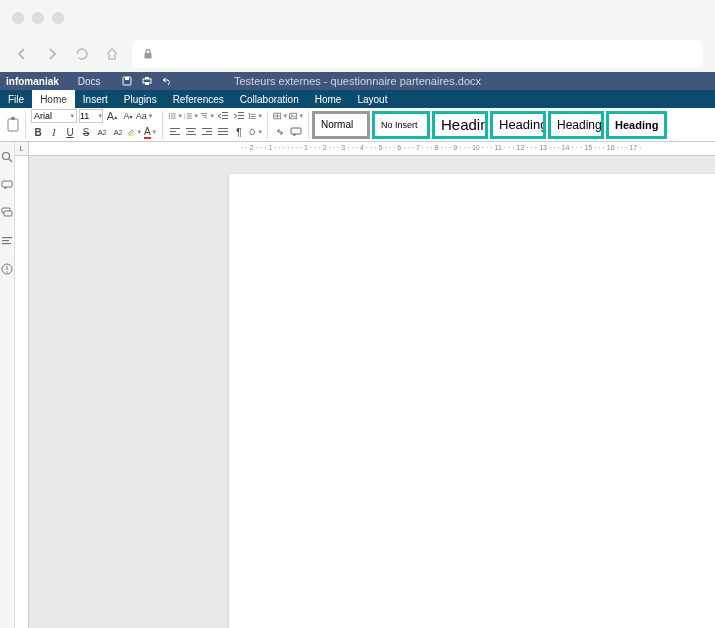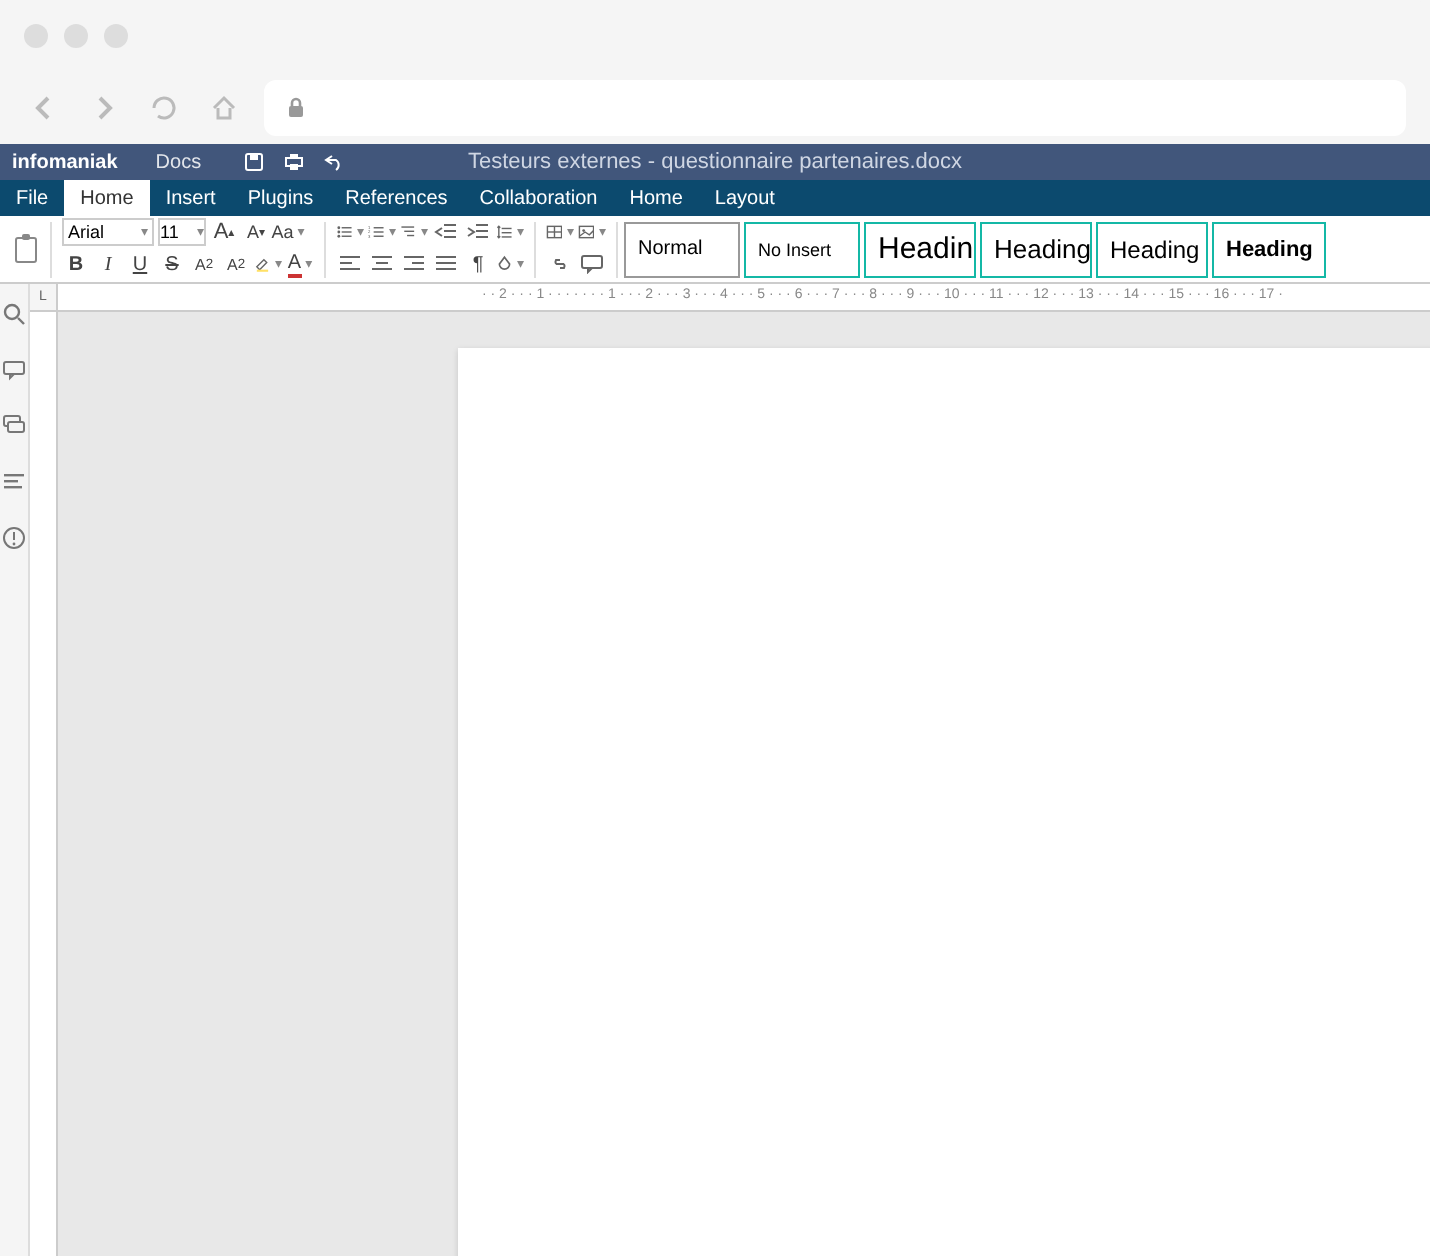--- a/index.html
+++ b/index.html
@@ -148,21 +148,21 @@
   width: 14px;
   height: 14px;
   display: flex;
   align-items: center;
   justify-content: center;
   font-size: 10px;
   color: #444;
 }
 .chev { font-size: 7px; color: #888; margin-left: 2px; }
 .style-box {
-  border: 1px solid #14b8a6;
+  border: 3px solid #14b8a6;
   height: 28px;
   padding: 0 6px;
   display: flex;
   align-items: center;
   font-size: 10px;
   margin-right: 2px;
   white-space: nowrap;
   overflow: hidden;
 }
 .style-box.normal { width: 58px; border-color: #999; }

